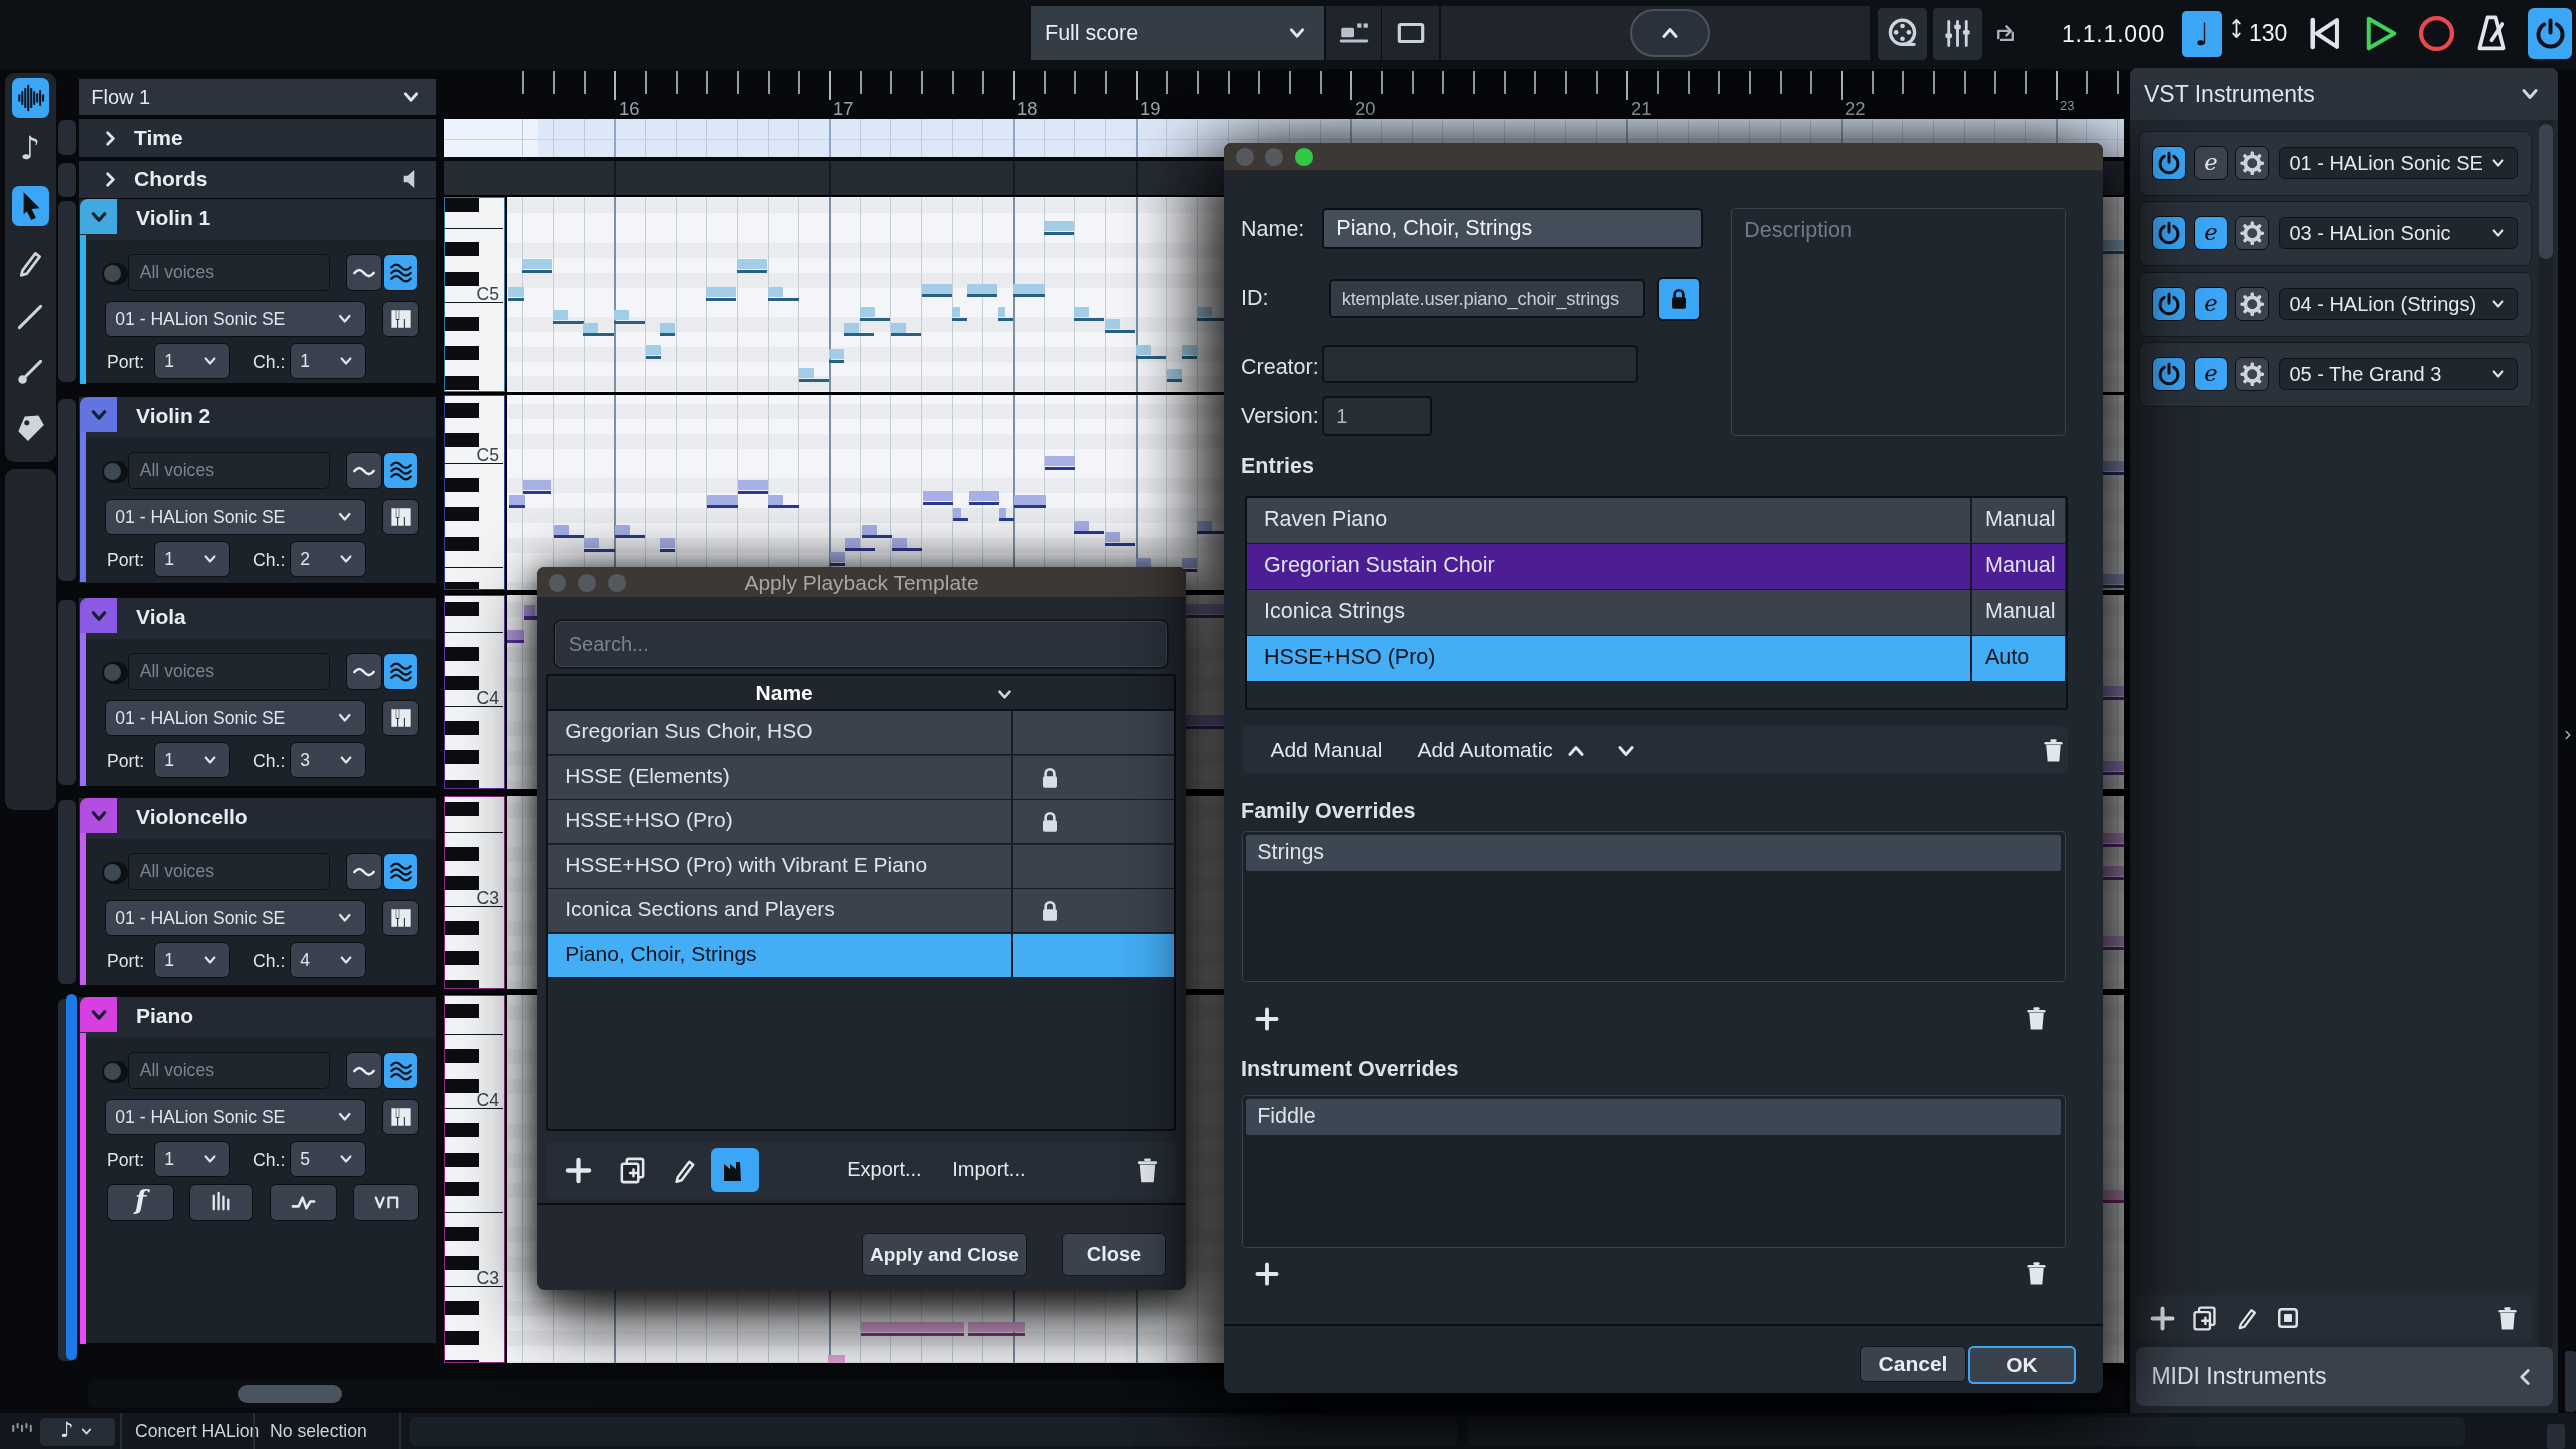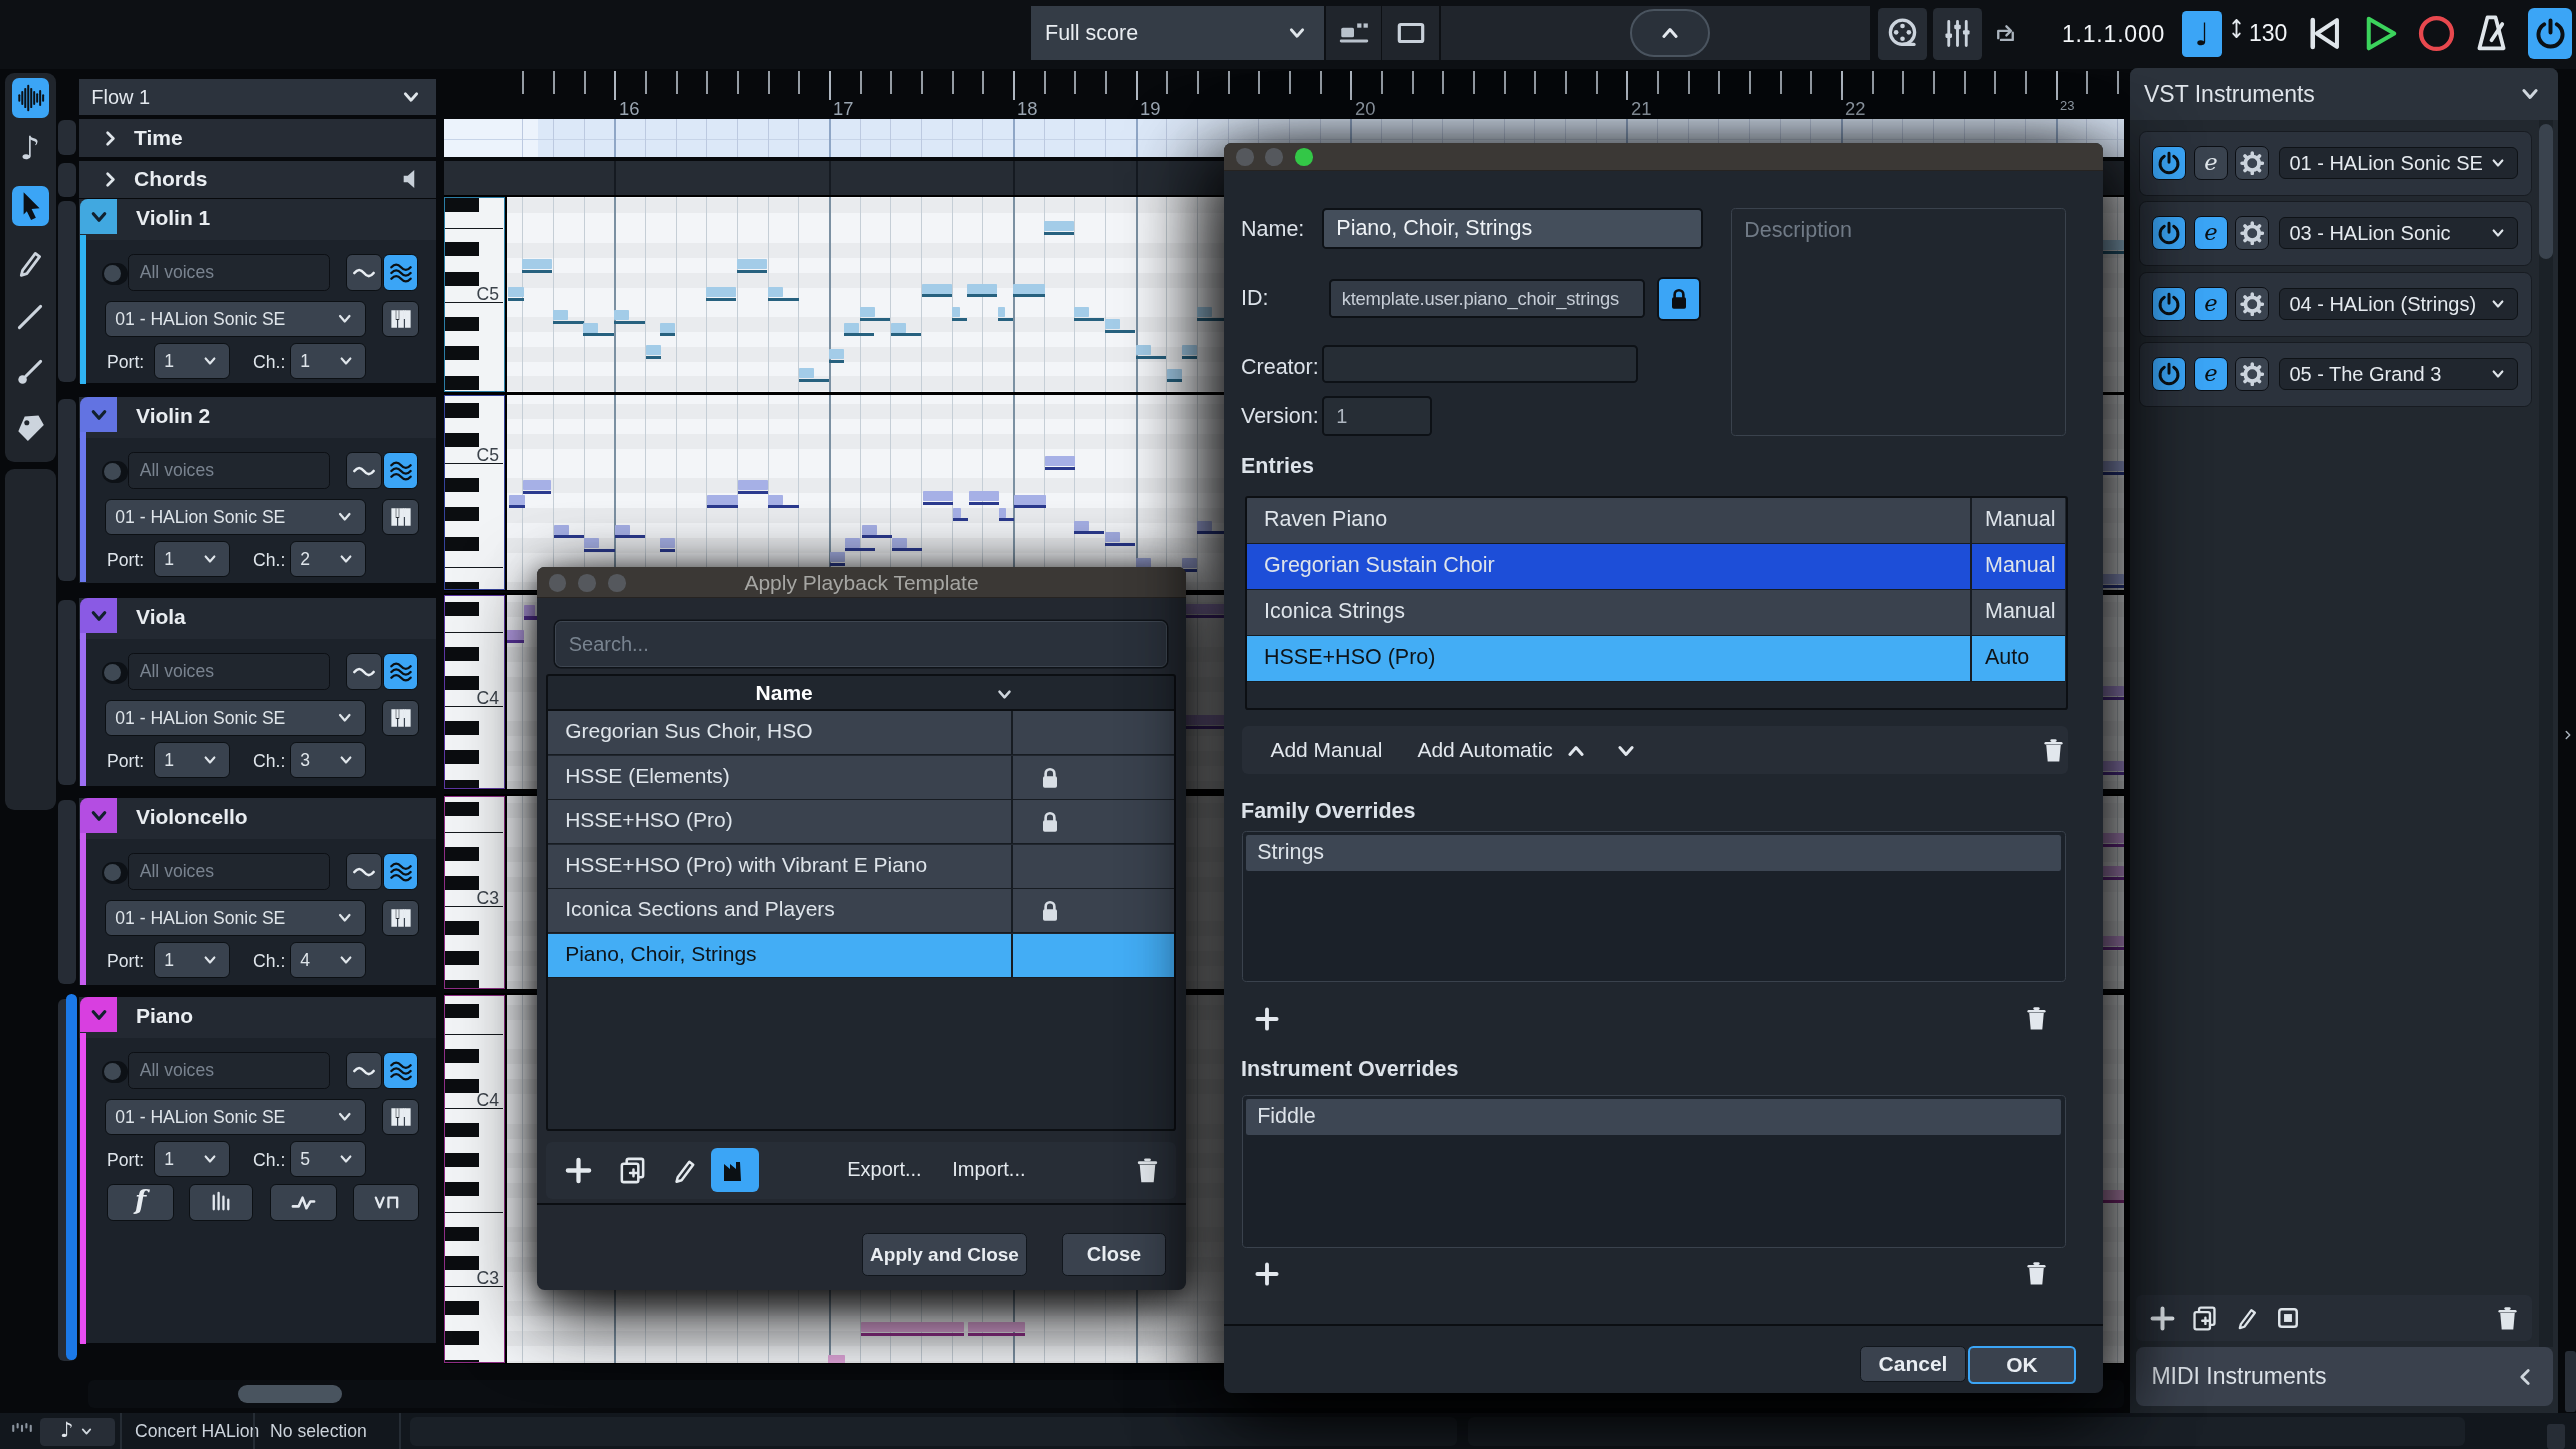--- a/index.html
+++ b/index.html
@@ -1556,21 +1556,21 @@
       <div style="position: absolute; left: 507px; top: 65px; width: 335px; height: 228px; background: rgb(32, 38, 46); border: 1.5px solid rgb(58, 66, 77); border-radius: 4.6px; box-sizing: border-box; padding: 9.2px 12.3px;">
         <div style="font-size: 21.5px; color: rgb(112, 122, 134);">Description</div>
       </div>
       <div style="position: absolute; left: 17px; top: 311px; font-size: 21.5px; color: rgb(220, 226, 233); white-space: nowrap; font-weight: bold;">Entries</div>
       <div style="position: absolute; left: 21px; top: 353px; width: 823px; height: 214px; background: rgb(32, 38, 46); border: 2.3px solid rgb(12, 15, 19); border-radius: 3.1px; box-sizing: border-box; overflow: hidden;">
         <div style="position: absolute; left: 0px; top: 0px; width: 818px; height: 46px; background: rgb(58, 66, 78); border-bottom: 1.5px solid rgb(23, 28, 34); box-sizing: border-box;">
           <div style="position: absolute; left: 17px; top: 9.2px; font-size: 21.5px; color: rgb(222, 228, 234);">Raven Piano</div>
           <div style="position: absolute; left: 723px; top: 0px; width: 1.5px; height: 46px; background: rgb(23, 28, 34);"></div>
           <div style="position: absolute; left: 738px; top: 9.2px; font-size: 21.5px; color: rgb(222, 228, 234);">Manual</div>
         </div>
-        <div style="position: absolute; left: 0px; top: 46px; width: 818px; height: 46px; background: #1d4ed8; border-bottom: 1.5px solid rgb(23, 28, 34); box-sizing: border-box;">
+        <div style="position: absolute; left: 0px; top: 46px; width: 818px; height: 46px; background: #4c1d95; border-bottom: 1.5px solid rgb(23, 28, 34); box-sizing: border-box;">
           <div style="position: absolute; left: 17px; top: 9.2px; font-size: 21.5px; color: rgb(222, 228, 234);">Gregorian Sustain Choir</div>
           <div style="position: absolute; left: 723px; top: 0px; width: 1.5px; height: 46px; background: rgb(23, 28, 34);"></div>
           <div style="position: absolute; left: 738px; top: 9.2px; font-size: 21.5px; color: rgb(222, 228, 234);">Manual</div>
         </div>
         <div style="position: absolute; left: 0px; top: 92px; width: 818px; height: 46px; background: rgb(58, 66, 78); border-bottom: 1.5px solid rgb(23, 28, 34); box-sizing: border-box;">
           <div style="position: absolute; left: 17px; top: 9.2px; font-size: 21.5px; color: rgb(222, 228, 234);">Iconica Strings</div>
           <div style="position: absolute; left: 723px; top: 0px; width: 1.5px; height: 46px; background: rgb(23, 28, 34);"></div>
           <div style="position: absolute; left: 738px; top: 9.2px; font-size: 21.5px; color: rgb(222, 228, 234);">Manual</div>
         </div>
         <div style="position: absolute; left: 0px; top: 138px; width: 818px; height: 46px; background: rgb(67, 173, 245); border-bottom: 1.5px solid rgb(23, 28, 34); box-sizing: border-box;">

